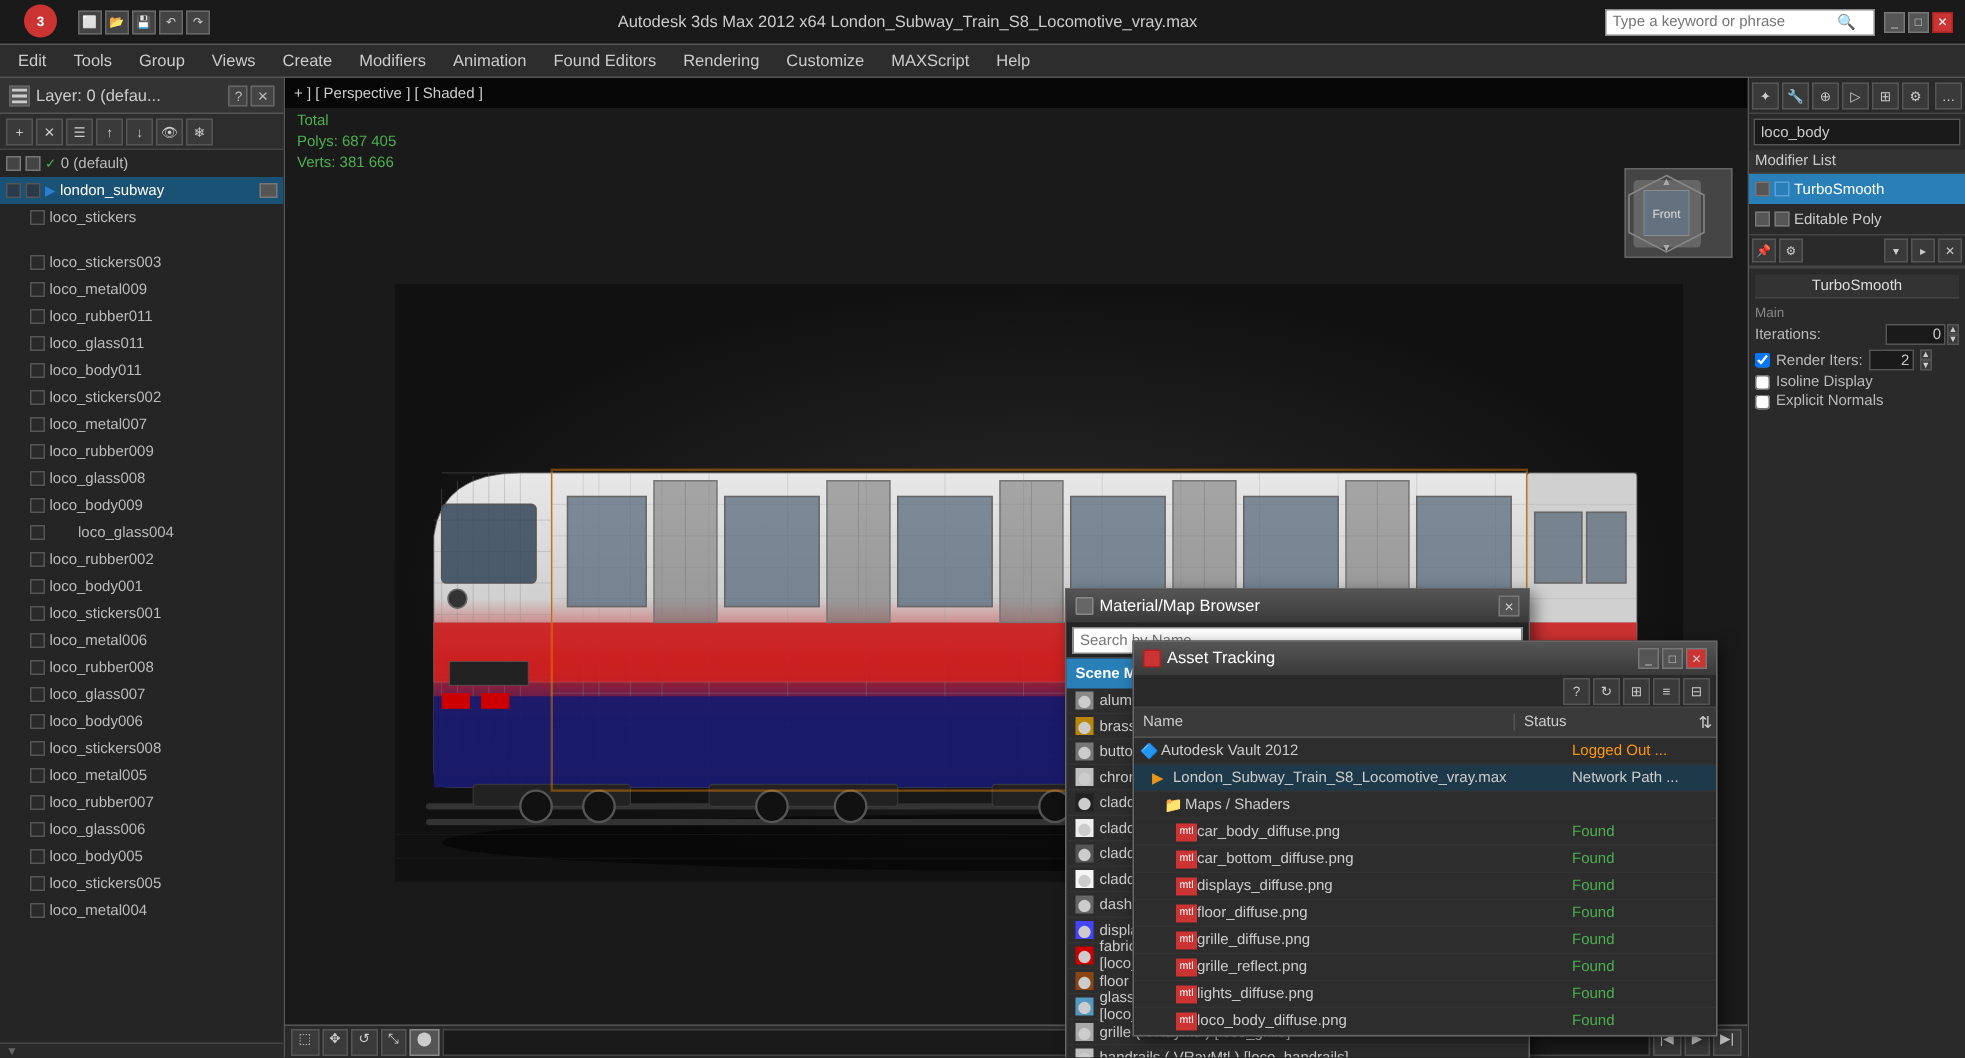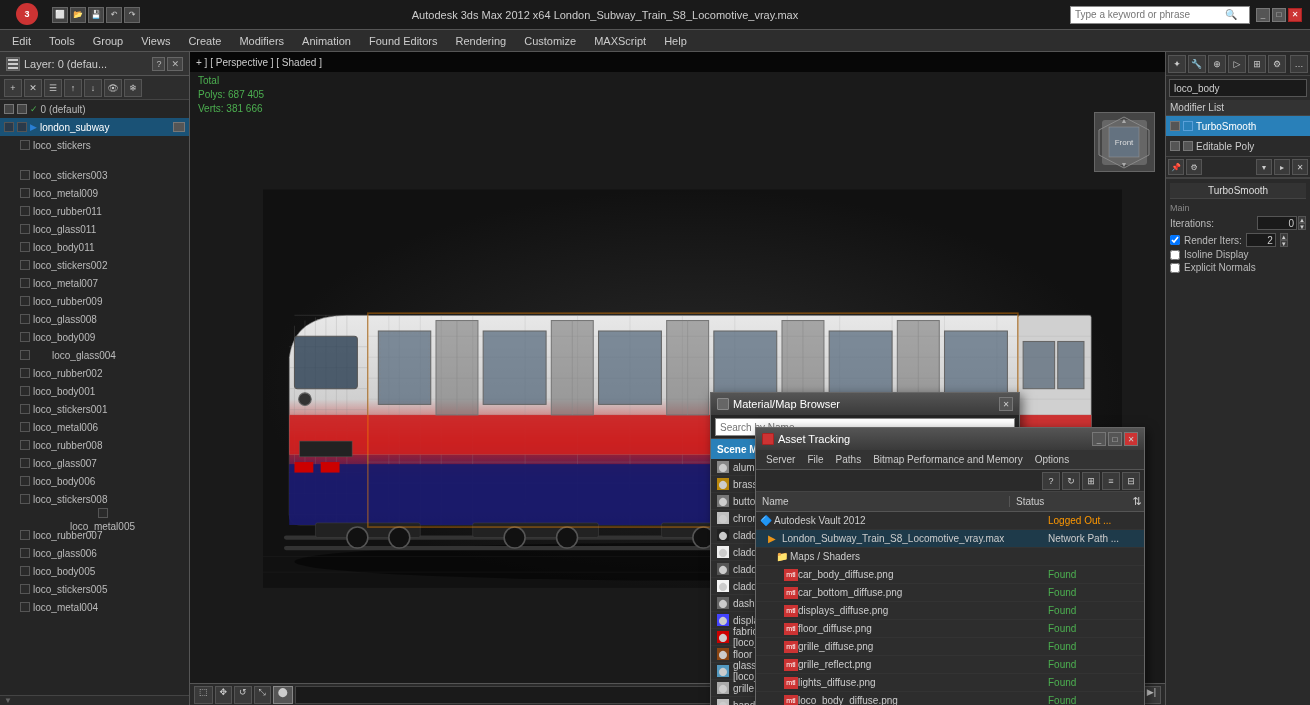--- a/index.html
+++ b/index.html
@@ -95,21 +95,21 @@
     #mb-section-header { height: 20px; background: #2980b9; display: flex; align-items: center; padding: 0 6px; }
     #mb-section-header span { font-size: 10px; color: #fff; font-weight: bold; }
     #mb-list { max-height: 300px; overflow-y: auto; }
     #mb-list::-webkit-scrollbar { width: 10px; }
     #mb-list::-webkit-scrollbar-track { background: #2a2a2a; }
     #mb-list::-webkit-scrollbar-thumb { background: #555; }
     .mb-item { height: 17px; display: flex; align-items: center; padding: 0 6px; font-size: 10px; color: #ccc; cursor: pointer; border-bottom: 1px solid #333; }
     .mb-item .mb-icon { width: 12px; height: 12px; background: #777; margin-right: 4px; flex-shrink: 0; font-size: 8px; display: flex; align-items: center; justify-content: center; }
 
     
-    #nav-cube { position: absolute; top: 60px; right: 10px; width: 61px; height: 60px; background: rgba(80,80,80,0.8); border: 1px solid #666; display: flex; align-items: center; justify-content: center; font-size: 8px; color: #ccc; }
+    #nav-cube { position: absolute; top: 60px; right: 10px; width: 72px; height: 60px; background: rgba(80,80,80,0.8); border: 1px solid #666; display: flex; align-items: center; font-size: 8px; color: #ccc; }
 
     
     #bottom-bar { position: absolute; bottom: 0; left: 0; right: 0; height: 22px; background: #2a2a2a; border-top: 1px solid #555; display: flex; align-items: center; padding: 0 4px; gap: 4px; z-index: 5; }
     #bottom-bar .bb-btn { height: 18px; background: #3a3a3a; border: 1px solid #555; color: #ccc; font-size: 9px; padding: 0 4px; cursor: pointer; }
   </style>
 </head>
 <body>
 
 <div id="titlebar">
   <div style="display:flex;align-items:center;gap:6px;">
@@ -272,21 +272,21 @@
         <span>loco_glass007</span>
       </div>
       <div class="layer-item" style="padding-left:20px;">
         <div style="width:10px;height:10px;border:1px solid #555;background:#2a2a2a;flex-shrink:0;"></div>
         <span>loco_body006</span>
       </div>
       <div class="layer-item" style="padding-left:20px;">
         <div style="width:10px;height:10px;border:1px solid #555;background:#2a2a2a;flex-shrink:0;"></div>
         <span>loco_stickers008</span>
       </div>
-      <div class="layer-item" style="padding-left:20px;flex-direction:column;">
+      <div class="layer-item" style="padding-left:20px;">
         <div style="width:10px;height:10px;border:1px solid #555;background:#2a2a2a;flex-shrink:0;"></div>
         <span>loco_metal005</span>
       </div>
       <div class="layer-item" style="padding-left:20px;">
         <div style="width:10px;height:10px;border:1px solid #555;background:#2a2a2a;flex-shrink:0;"></div>
         <span>loco_rubber007</span>
       </div>
       <div class="layer-item" style="padding-left:20px;">
         <div style="width:10px;height:10px;border:1px solid #555;background:#2a2a2a;flex-shrink:0;"></div>
         <span>loco_glass006</span>
@@ -511,27 +511,20 @@
         <div style="display:flex;align-items:center;gap:4px;">
           <div style="width:12px;height:12px;background:#cc3333;border:1px solid #aa2222;border-radius:1px;"></div>
           <span class="at-title">Asset Tracking</span>
         </div>
         <div class="at-btns">
           <div class="at-btn">_</div>
           <div class="at-btn">□</div>
           <div class="at-btn" style="background:#cc3333;">✕</div>
         </div>
       </div>
-      <div id="at-menubar">
-        <span class="at-menu">Server</span>
-        <span class="at-menu">File</span>
-        <span class="at-menu">Paths</span>
-        <span class="at-menu">Bitmap Performance and Memory</span>
-        <span class="at-menu">Options</span>
-      </div>
       <div id="at-toolbar">
         <div class="at-tb-btn">?</div>
         <div class="at-tb-btn">↻</div>
         <div class="at-tb-btn">⊞</div>
         <div class="at-tb-btn">≡</div>
         <div class="at-tb-btn">⊟</div>
       </div>
       <div id="at-table-header">
         <div class="col-name">Name</div>
         <div class="col-status">Status</div>

